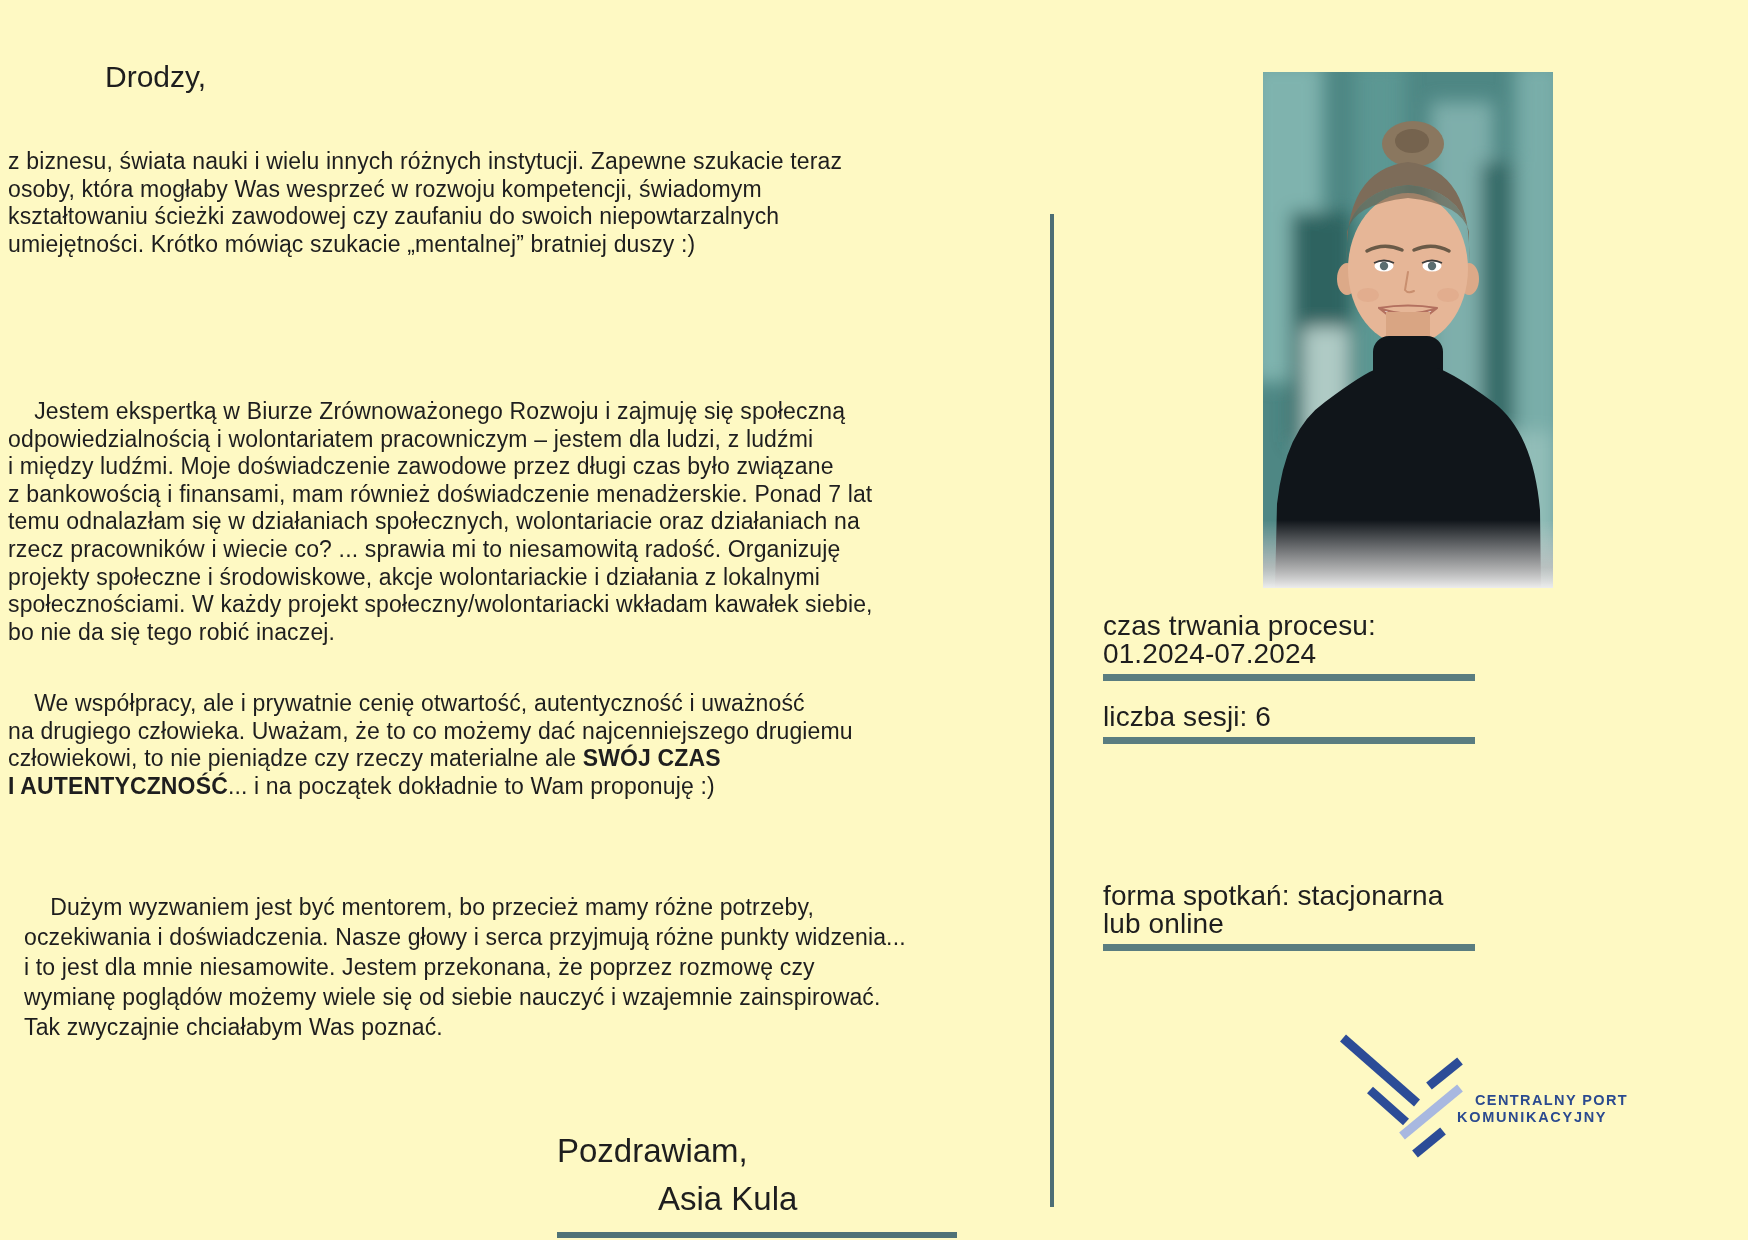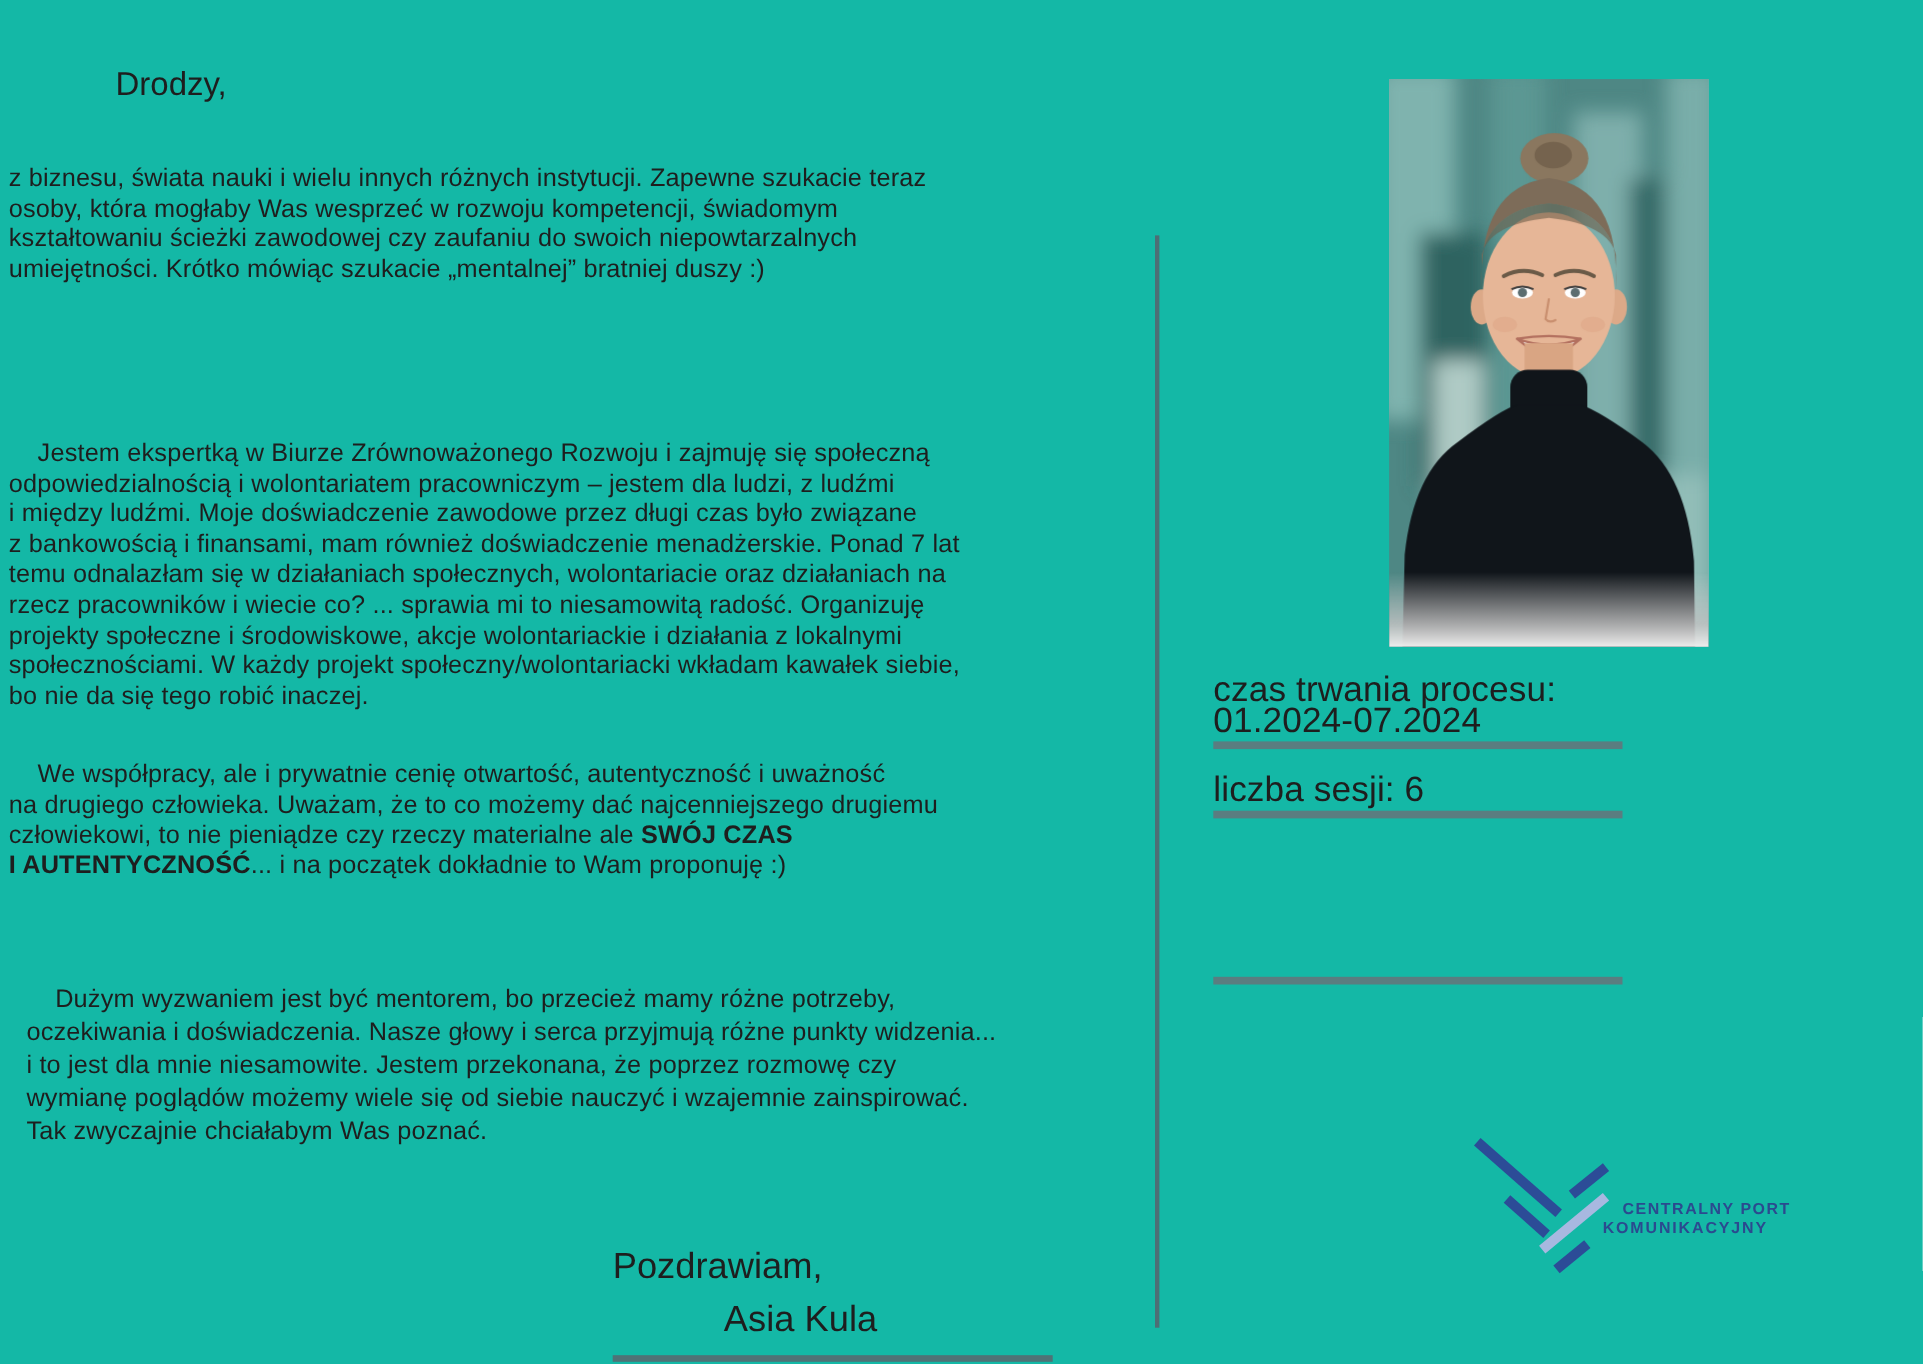--- a/index.html
+++ b/index.html
@@ -1,29 +1,29 @@
 <!DOCTYPE html>
 <html><head>
 <meta charset="utf-8">
 <style>
   html,body{margin:0;padding:0;background:#fff;}
   .canvas{
-    position:relative;width:1748px;height:1240px;background:#14b8a6;overflow:hidden;
+    position:relative;width:1748px;height:1240px;background:#fef9c3;overflow:hidden;
     font-family:"Liberation Sans","DejaVu Sans",sans-serif;color:#1e1e1e;
   }
   .abs{position:absolute;}
   .body-text{font-size:23px;line-height:27.6px;font-weight:300;letter-spacing:.15px;white-space:pre-line;}
   .lh29{line-height:30px;margin-left:16px;}
   .bold{font-weight:700;}
   .salutation{font-size:30px;font-weight:300;}
   .dropcap{font-size:37px;font-weight:300;}
   .closing{font-size:33px;font-weight:300;}
   .divider-v{background:#4d6e75;}
   .info-block{width:372px;}
-  .info-label{font-size:32px;line-height:28px;font-weight:300;letter-spacing:.1px;color:#1e1e1e;}
+  .info-label{font-size:28px;line-height:28px;font-weight:300;letter-spacing:.1px;color:#1e1e1e;}
   .info-underline{margin-top:6px;height:7px;background:#5a7d80;}
   .logo-text{font-size:14.5px;font-weight:700;letter-spacing:1.4px;color:#2b4a8f;white-space:nowrap;}
   .photo-frame{overflow:hidden;background:#4e8784;}
   .bottom-line{background:#4f7276;}
 </style>
 </head>
 <body>
 
 <div class="canvas">
 
@@ -126,20 +126,21 @@
 
   <div class="abs info-block" style="left:1103px;top:612px;">
     <div class="info-label">czas trwania procesu: 01.2024-07.2024</div>
     <div class="info-underline"></div>
   </div>
   <div class="abs info-block" style="left:1103px;top:703px;">
     <div class="info-label">liczba sesji: 6</div>
     <div class="info-underline"></div>
   </div>
   <div class="abs info-block" style="left:1103px;top:882px;">
+    <div class="info-label">forma spotkań: stacjonarna lub online</div>
     <div class="info-underline"></div>
   </div>
 
   <svg class="abs" style="left:1333px;top:1028px;" width="140" height="135" viewBox="0 0 140 135">
     <line x1="10" y1="10" x2="84" y2="75" stroke="#2c4c97" stroke-width="9"></line>
     <line x1="37" y1="62" x2="73" y2="94" stroke="#2c4c97" stroke-width="9"></line>
     <line x1="96" y1="58" x2="127" y2="33" stroke="#2c4c97" stroke-width="9"></line>
     <line x1="69" y1="108" x2="127" y2="60" stroke="#a8b8e0" stroke-width="9"></line>
     <line x1="82" y1="126" x2="110" y2="103" stroke="#2c4c97" stroke-width="9"></line>
   </svg>

